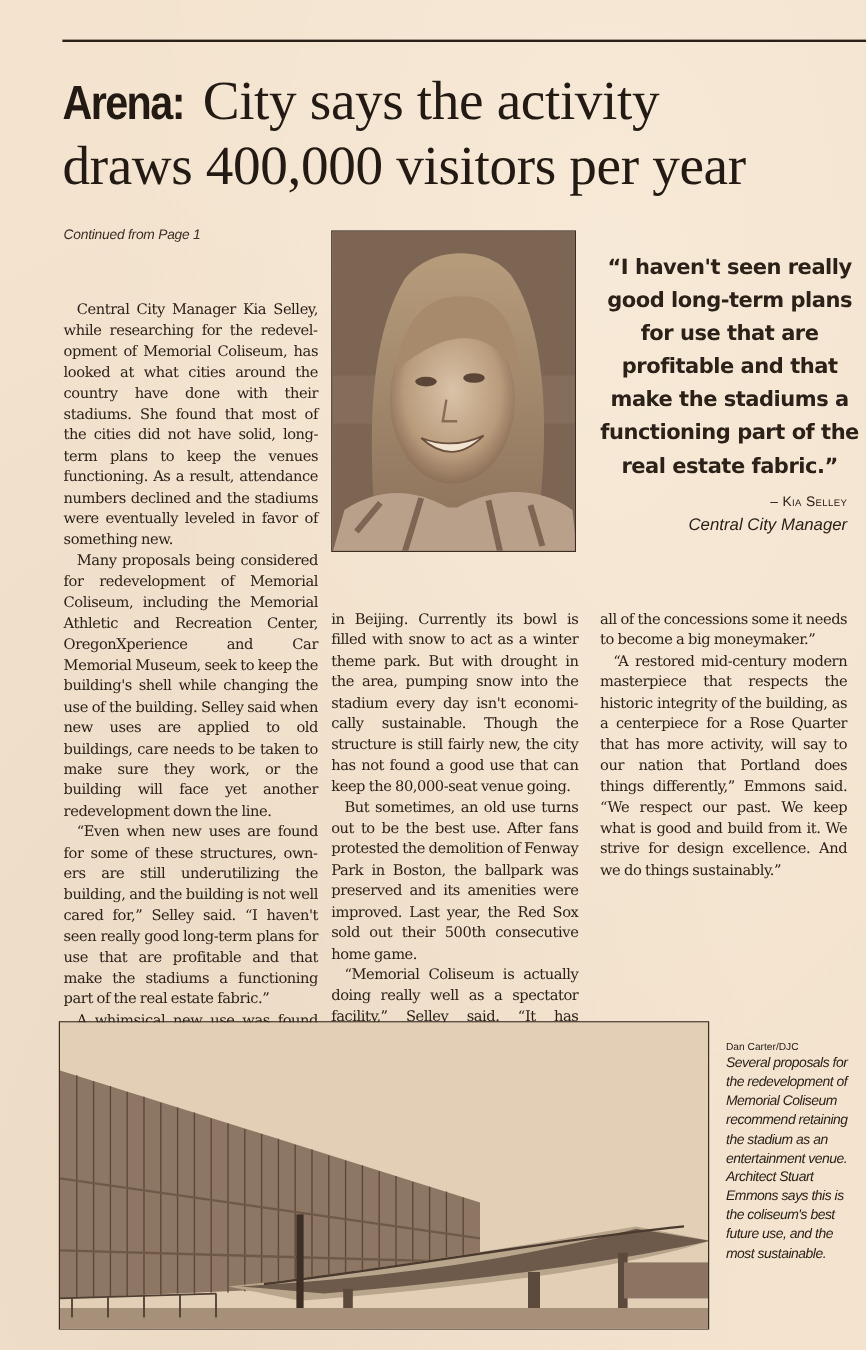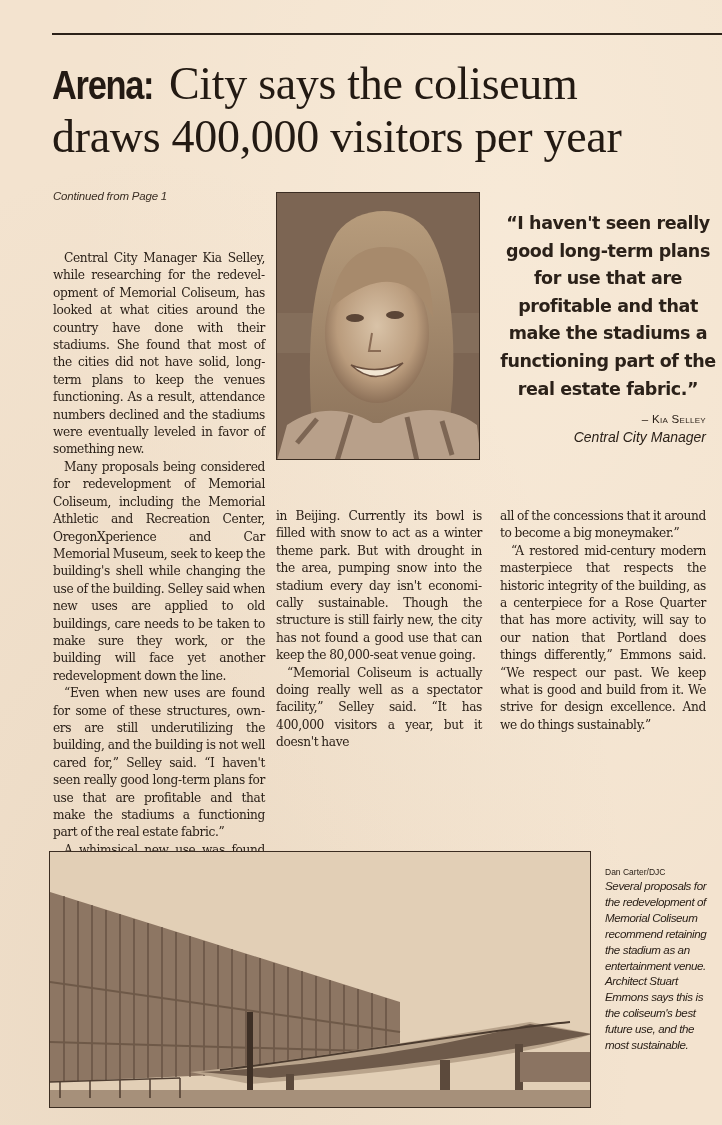--- a/index.html
+++ b/index.html
@@ -86,21 +86,21 @@
   svg { display: block; }
 </style>
 </head>
 <body>
 
 <div class="paper-tint"></div>
 <div class="top-rule"></div>
 
 <h1 class="headline" style="margin:0;font-weight:normal;">
   <span class="kicker">Arena:</span>
-  <span>City says the coliseum</span><br>
+  <span>City says the activity</span><br>
   <span>draws 400,000 visitors per year</span>
 </h1>
 
 <div class="continued">Continued from Page 1</div>
 
 <div class="col col-1">
   <p>Central City Manager Kia Selley, while researching for the redevel­opment of Memorial Coliseum, has looked at what cities around the country have done with their stadiums. She found that most of the cities did not have solid, long-term plans to keep the venues functioning. As a result, atten­dance numbers declined and the stadiums were eventually leveled in favor of something new.</p>
   <p>Many proposals being consid­ered for redevelopment of Memo­rial Coliseum, including the Memorial Athletic and Recreation Center, OregonXperience and Car Memorial Museum, seek to keep the building's shell while chang­ing the use of the building. Selley said when new uses are applied to old buildings, care needs to be taken to make sure they work, or the building will face yet another redevelopment down the line.</p>
   <p>“Even when new uses are found for some of these structures, own­ers are still underutilizing the building, and the building is not well cared for,” Selley said. “I haven't seen really good long-term plans for use that are profitable and that make the stadiums a function­ing part of the real estate fabric.”</p>
   <p>A whimsical new use was found for the Bird's Nest stadium in China, which was built specifical­ly for the 2008 Summer Olympics</p>
@@ -132,25 +132,26 @@
     <path d="M20,250 L40,226 M60,268 L74,222 M140,268 L130,224 M175,262 L165,228" stroke="#7d6654" stroke-width="5"></path>
   </svg>
 </div>
 
 <div class="quote-box">“I haven't seen really good long-term plans for use that are profitable and that make the stadiums a functioning part of the real estate fabric.”</div>
 <div class="quote-attr">– Kia Selley</div>
 <div class="quote-role">Central City Manager</div>
 
 <div class="col col-2">
   <p style="text-indent:0">in Beijing. Currently its bowl is filled with snow to act as a winter theme park. But with drought in the area, pumping snow into the stadium every day isn't economi­cally sustainable. Though the structure is still fairly new, the city has not found a good use that can keep the 80,000-seat venue going.</p>
+  <p>But sometimes, an old use turns out to be the best use. After fans protested the demolition of Fenway Park in Boston, the ball­park was preserved and its amenities were improved. Last year, the Red Sox sold out their 500th consecutive home game.</p>
   <p>“Memorial Coliseum is actually doing really well as a spectator facility,” Selley said. “It has 400,000 visitors a year, but it doesn't have</p>
 </div>
 
 <div class="col col-3">
-  <p style="text-indent:0">all of the concessions that it around to become a big moneymaker.”</p>
+  <p style="text-indent:0">all of the concessions some it needs to become a big moneymaker.”</p>
   <p>“A restored mid-century mod­ern masterpiece that respects the historic integrity of the building, as a centerpiece for a Rose Quar­ter that has more activity, will say to our nation that Portland does things differently,” Emmons said. “We respect our past. We keep what is good and build from it. We strive for design excellence. And we do things sustainably.”</p>
 </div>
 
 <div class="coliseum">
   <svg width="542" height="257" viewBox="0 0 542 257">
     <rect x="0" y="0" width="542" height="257" fill="#e2cfb6"></rect>
 
     <polygon points="0,40 350,150 350,215 0,230" fill="#8d7663"></polygon>
     <g stroke="#5e4a3c" stroke-width="1.2">
       <line x1="14" y1="44" x2="14" y2="229"></line>

